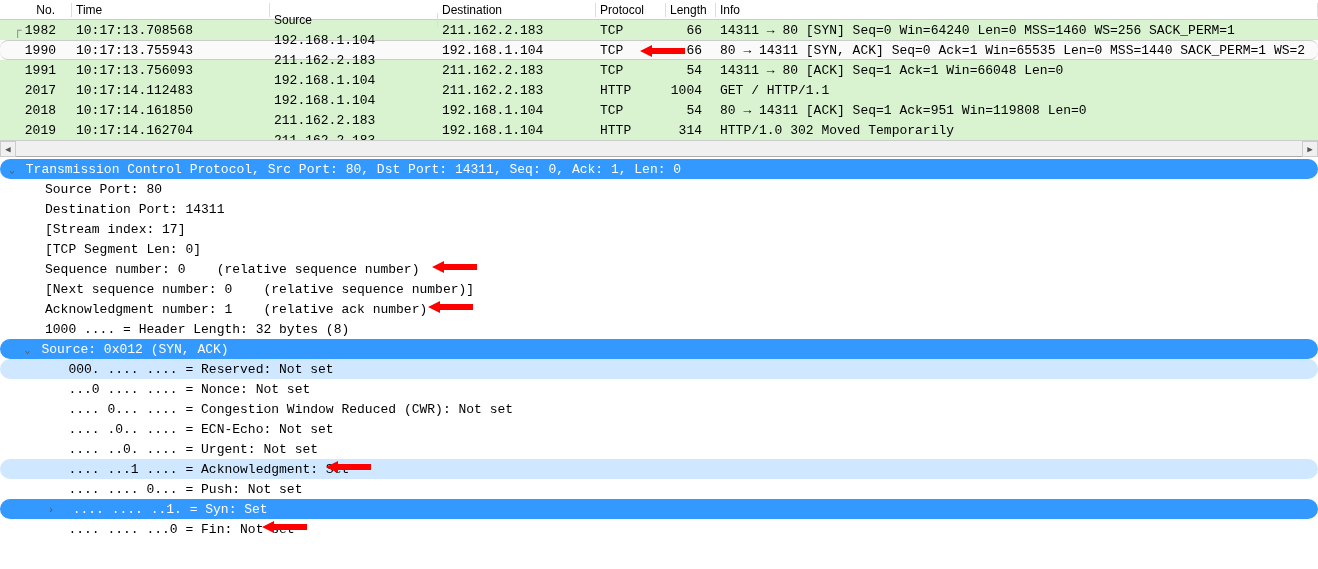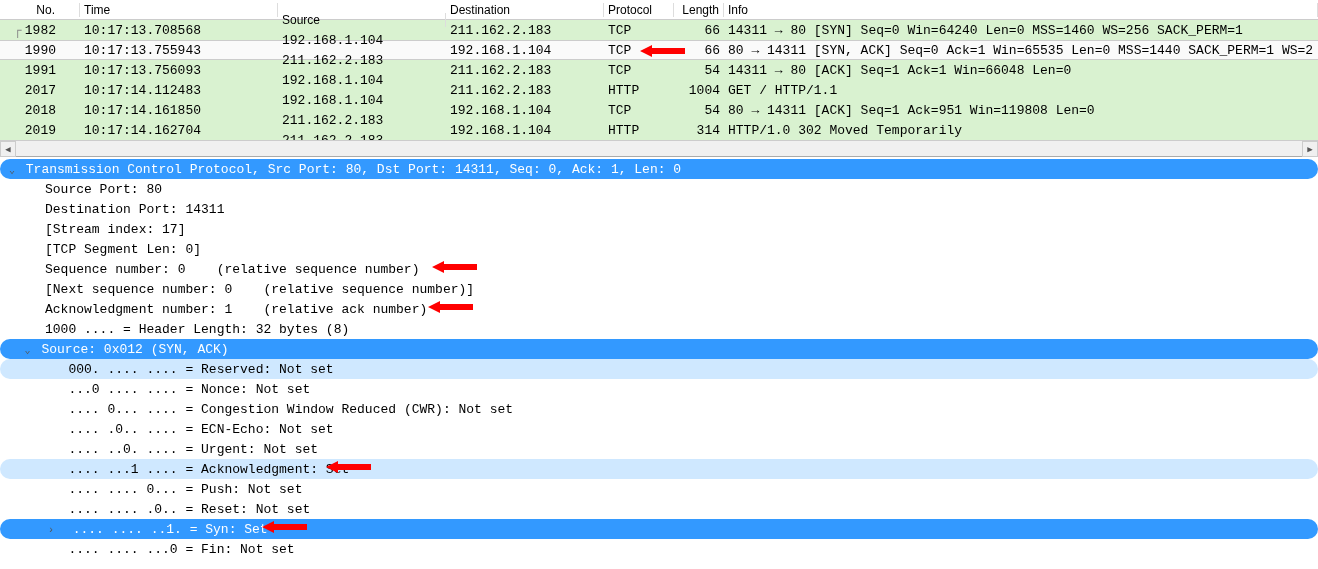--- a/index.html
+++ b/index.html
@@ -2,29 +2,29 @@
 <html><head>
 <meta charset="utf-8">
 <style>
   * { margin: 0; padding: 0; box-sizing: border-box; }
   body { font-family: "Consolas", "Courier New", monospace; font-size: 13px; background: #fff; width: 1318px; height: 569px; overflow: hidden; color: #000; }
   .packet-list { border-bottom: 1px solid #aaa; width: 100%; }
   .header-row { display: flex; background: #fff; border-bottom: 1px solid #ccc; height: 20px; align-items: center; font-family: "Segoe UI", Arial, sans-serif; font-size: 12px; }
   .header-cell { padding: 0 4px; border-right: 1px solid #ddd; white-space: nowrap; overflow: hidden; }
   .pkt-row { display: flex; height: 20px; align-items: center; white-space: nowrap; }
   .pkt-cell { padding: 0 4px; white-space: nowrap; overflow: hidden; }
-  .c-no { width: 80px; text-align: right; padding-right: 24px; }
+  .c-no { width: 72px; text-align: right; padding-right: 16px; }
   .c-time { width: 198px; }
   .c-src { width: 168px; margin-top: 20px; }
   .c-dst { width: 158px; }
   .c-proto { width: 70px; }
-  .c-len { width: 50px; text-align: right; padding-right:4px;}
+  .c-len { width: 50px; text-align: right; padding-right:14px;}
   .c-info { flex: 1; }
   .bg-syn { background: #d9f2d0; }
-  .bg-sel { background: #fafafa; border-top:1px solid #ccc; border-bottom:1px solid #ccc;}
+  .bg-sel { background: #fafafa; border-top:1px solid #ccc; border-bottom:1px solid #ccc;border-radius:8px;}
   .bg-http { background: #d9f2d0; }
   .scrollbar-h { height: 16px; background: #f0f0f0; border-top: 1px solid #ccc; position: relative; }
   .sb-left, .sb-right { width: 16px; height: 16px; display:inline-flex; align-items:center; justify-content:center; font-size:9px; color:#555; background:#f0f0f0; border:1px solid #ccc; position:absolute; top:0;}
   .sb-left { left:0; } .sb-right { right:0; }
   .details { padding-top: 2px; overflow:hidden;}
   .d-line { white-space: pre; padding: 1px 0 1px 6px; line-height: 20px; height:20px;border-radius:10px;}
   .d-sel-hdr { background: #3399ff; color: #fff; }
   .d-sel-sub { background: #3399ff; color: #fff; }
   .d-hl { background: #cfe8ff; }
   .expander { display:inline-block; width:12px; text-align:center; color:#555; font-size:10px; cursor:pointer;}
@@ -128,21 +128,20 @@
   <div class="d-line">     <span>Acknowledgment number: 1    (relative ack number)</span></div>
   <div class="d-line">     <span>1000 .... = Header Length: 32 bytes (8)</span></div>
   <div class="d-line d-sel-hdr">  <span class="expander">⌄</span> <span>Source: 0x012 (SYN, ACK)</span></div>
   <div class="d-line d-hl">        <span>000. .... .... = Reserved: Not set</span></div>
   <div class="d-line">        <span>...0 .... .... = Nonce: Not set</span></div>
   <div class="d-line">        <span>.... 0... .... = Congestion Window Reduced (CWR): Not set</span></div>
   <div class="d-line">        <span>.... .0.. .... = ECN-Echo: Not set</span></div>
   <div class="d-line">        <span>.... ..0. .... = Urgent: Not set</span></div>
   <div class="d-line d-hl">        <span>.... ...1 .... = Acknowledgment: Set</span></div>
   <div class="d-line">        <span>.... .... 0... = Push: Not set</span></div>
-  <div class="d-line">        <span>.... .... .0.. = Reset: Not set</span></div>
   <div class="d-line d-sel-sub">     <span class="expander">›</span>  <span>.... .... ..1. = Syn: Set</span></div>
   <div class="d-line">        <span>.... .... ...0 = Fin: Not set</span></div>
 
   <div class="arrow" style="left:432px; top:103px;">
     <svg viewBox="0 0 45 14">
         <polygon points="0,7 12,1 12,4 45,4 45,10 12,10 12,13" fill="#ff0000"></polygon>
       </svg>
   </div>
   <div class="arrow" style="left:428px; top:143px;">
     <svg viewBox="0 0 45 14">

